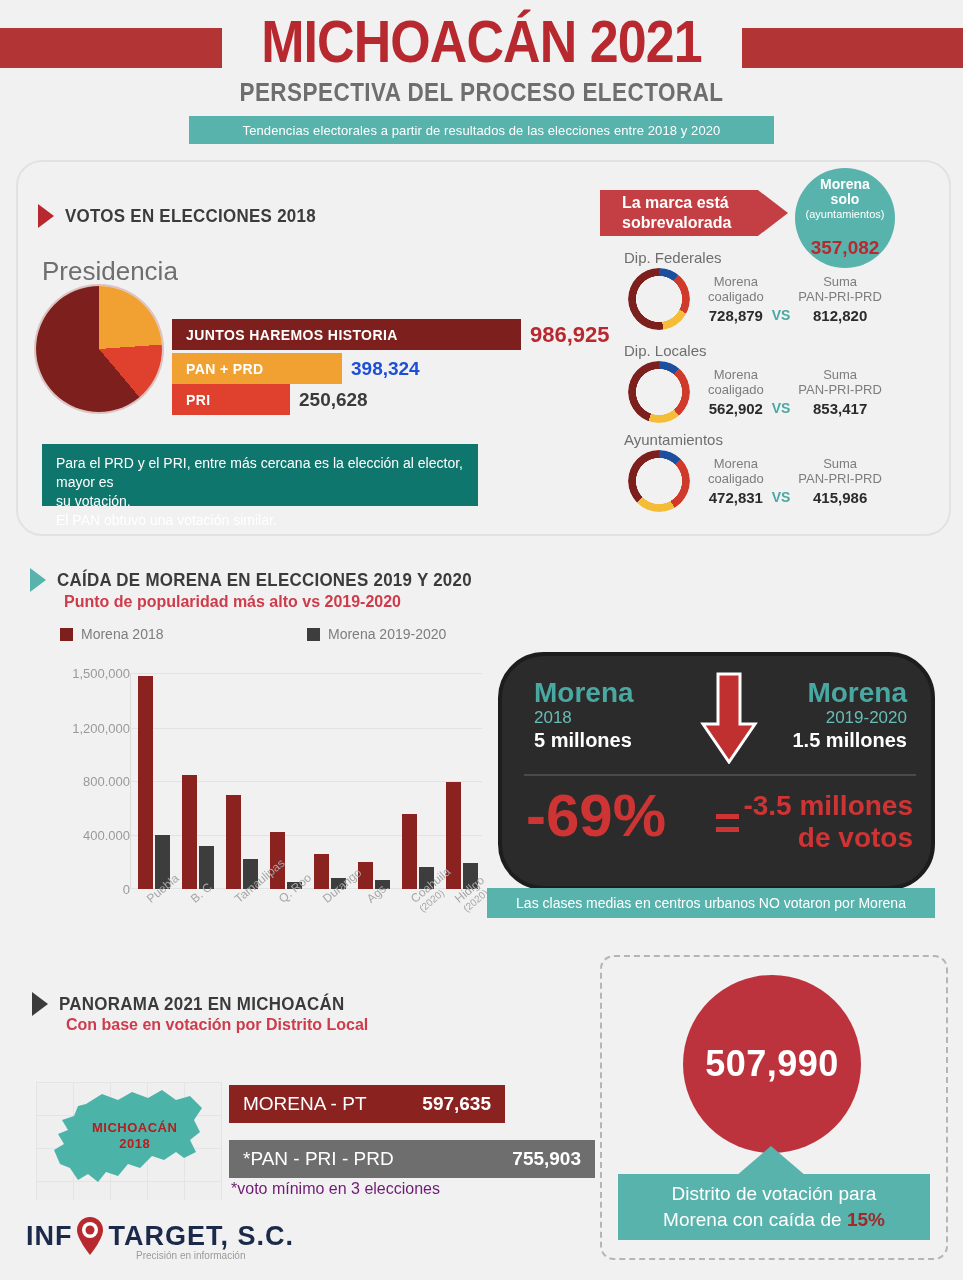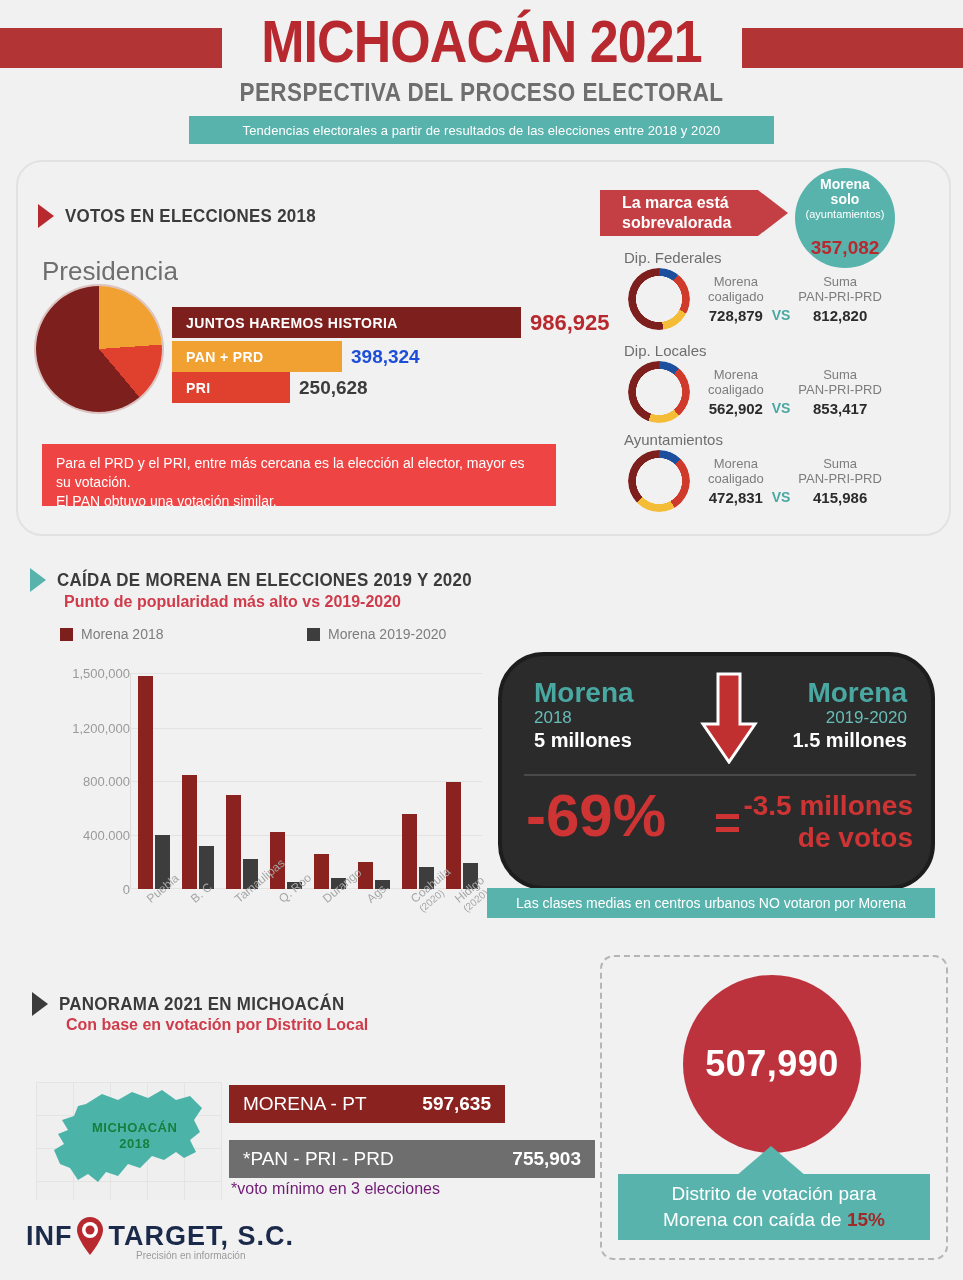--- a/index.html
+++ b/index.html
@@ -57,37 +57,37 @@
 
   #pie{
     left:36px;top:286px;width:126px;height:126px;border-radius:50%;
     background:conic-gradient(
       #f0a132 0deg 86deg,
       #e0402e 86deg 140deg,
       #7d1f1c 140deg 360deg);
     box-shadow:0 0 0 2px rgba(160,60,50,.25);
   }
 
-  .bar-row{position:absolute;display:flex;align-items:center;}
+  .bar-row{position:absolute;display:flex;align-items:center;margin-top:12px;}
   .bar{height:31px;display:flex;align-items:center;color:#fff;font-weight:bold;font-size:14px;}
   .bar span{margin-left:14px;letter-spacing:.4px;}
   .bar-val{font-weight:bold;font-size:19px;margin-left:9px;}
 
   #bar1{left:172px;top:307px;}
   #bar1 .bar{width:349px;background:#7d1f1c;}
   #bar1 .bar-val{color:#b8292f;font-size:22px;}
   #bar2{left:172px;top:341px;}
   #bar2 .bar{width:170px;background:#f0a132;}
   #bar2 .bar-val{color:#1d4ed8;}
   #bar3{left:172px;top:372px;}
   #bar3 .bar{width:118px;background:#e0402e;}
   #bar3 .bar-val{color:#3b3b3b;}
 
   #note-red{
-    left:42px;top:444px;width:514px;height:62px;background:#ef4444;
+    left:42px;top:444px;width:436px;height:62px;background:#0f766e;
     color:#ffffff;font-size:14px;line-height:19px;padding:10px 14px 0 14px;
     box-sizing:border-box;
   }
 
   
   #marca-arrow{
     left:600px;top:190px;width:188px;height:46px;background:#c33f43;
     color:#fff;font-weight:bold;font-size:16px;line-height:20px;
     padding:3px 0 0 22px;box-sizing:border-box;
     clip-path:polygon(0 0, 84% 0, 100% 50%, 84% 100%, 0 100%);
@@ -174,21 +174,21 @@
   #p3-head{left:32px;top:992px;}
   #p3-sub{left:66px;top:1016px;}
 
   #map-box{left:36px;top:1082px;width:186px;height:118px;background:#efefef;}
   #map-grid{position:absolute;left:0;top:0;width:186px;height:118px;
     background-image:linear-gradient(to right,#e4e4e4 1px,transparent 1px),
                      linear-gradient(to bottom,#e4e4e4 1px,transparent 1px);
     background-size:37px 33px;}
   #map-svg{position:absolute;left:8px;top:4px;}
   #map-label{position:absolute;left:56px;top:38px;text-align:center;
-    font-size:13px;font-weight:bold;color:#15803d;line-height:16px;letter-spacing:.5px;}
+    font-size:13px;font-weight:bold;color:#b91c1c;line-height:16px;letter-spacing:.5px;}
 
   #mbar1{left:229px;top:1085px;width:276px;height:38px;background:#8a2320;
     display:flex;align-items:center;}
   #mbar2{left:229px;top:1140px;width:366px;height:38px;background:#6e6e6e;
     display:flex;align-items:center;}
   .mbl{font-size:19px;color:#fff;margin-left:14px;}
   .mbv{font-size:19px;font-weight:bold;color:#fff;margin-left:auto;margin-right:14px;}
   #mnote{left:231px;top:1180px;font-size:16px;color:#701a75;}
 
   

